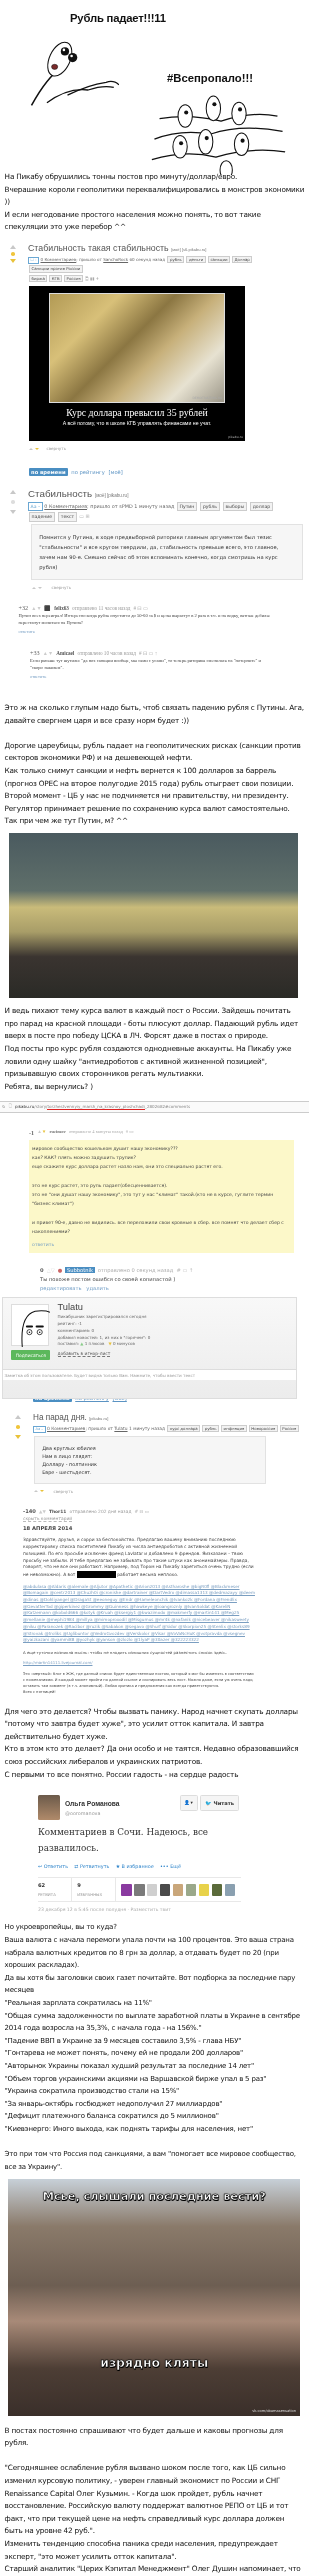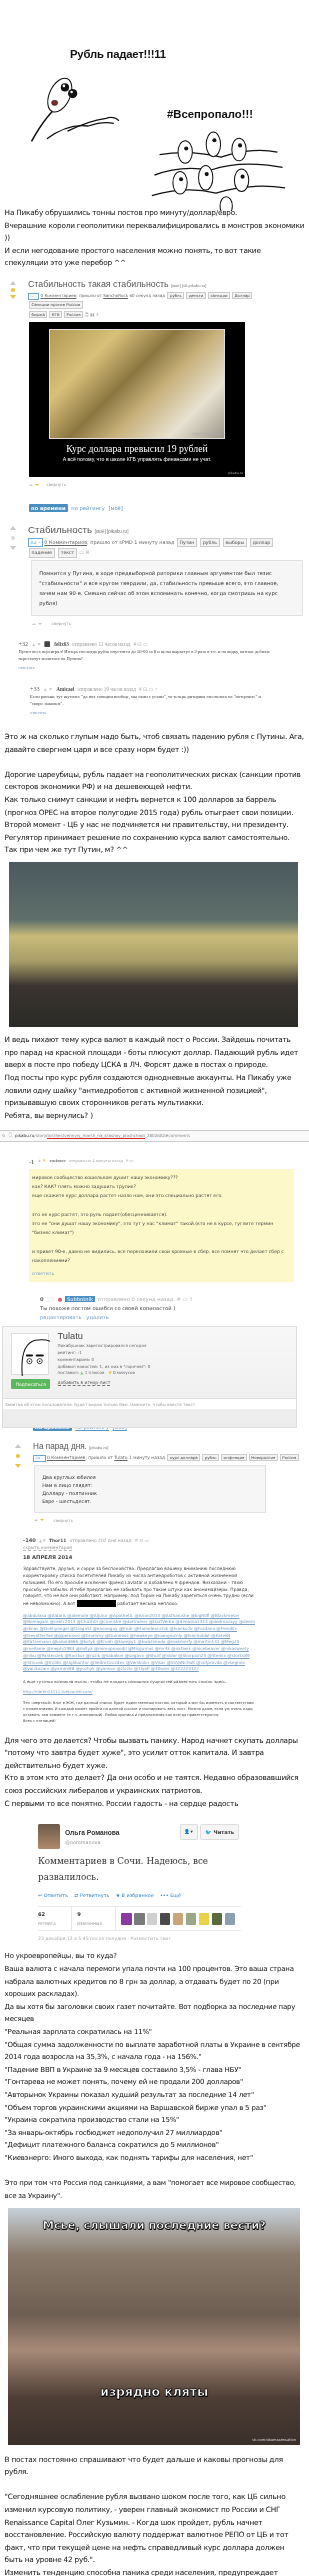--- a/index.html
+++ b/index.html
@@ -1,21 +1,21 @@
 <!DOCTYPE html>
 <html style="font-size:8.2px"><head>
 <meta charset="utf-8">
 <style>
   * { box-sizing: border-box; margin: 0; padding: 0; }
   html, body { width: 309px; background: #fff; }
   body { font-family: "DejaVu Sans", sans-serif; color: #111; }
   .page { width: 309px; position: relative; }
 
   
-  .hero { position: relative; height: 175px; margin-top: 36px; }
+  .hero { position: relative; height: 175px; }
   .hero-title { position: absolute; left: 70px; top: 12.4px; font-family: "Liberation Sans", sans-serif; font-weight: bold; font-size: 11.3px; letter-spacing: -0.2px; }
   .hero-tag { position: absolute; left: 167px; top: 72px; font-family: "Liberation Sans", sans-serif; font-weight: bold; font-size: 11.3px; }
   .bird-single { position: absolute; left: 15.5px; top: 36px; width: 103px; height: 72px; }
   .bird-flock { position: absolute; left: 149px; top: 93px; width: 139px; height: 82px; }
 
   .big-text { font-family: "DejaVu Sans", sans-serif; font-size: 7.3px; line-height: 12.6px; padding: 0 4.6px; color: #111; white-space: pre-line; letter-spacing: -0.2px; }
 
   
   .pk { position: relative; padding-left: 28px; padding-right: 6.2px; }
   .pk-votes { position: absolute; left: 6.2px; top: 2.1px; width: 13.4px; display: flex; flex-direction: column; align-items: center; gap: 3.1px; }
@@ -159,21 +159,21 @@
       <span class="tag">биржа</span><span class="tag">КГБ</span><span class="tag">Россия</span>
       <span>🗎</span>
       <span style="color:#aaa;">▮▮ ✈</span>
     </div>
   </section>
 
   <div class="demotivator" style="margin-top:3.1px;">
     <div class="demo-frame">
       <span class="demo-wm">DEMOTIVATORS.RU</span>
     </div>
-    <div class="demo-title">Курс доллара превысил 19 рублей</div>
+    <div class="demo-title">Курс доллара превысил 35 рублей</div>
     <div class="demo-sub">А всё потому, что в школе КГБ управлять финансами не учат.</div>
     <div class="demo-wm">pikabu.ru</div>
   </div>
   <div class="collapse-row" style="margin-left:29px;">
     <span class="tri-up"></span>
     <span class="tri-down gold"></span>
     <span style="margin-left:5.2px;">свернуть</span>
   </div>
 
   <div class="sort-bar" style="margin:16.5px 0 0 29px;">
@@ -231,21 +231,21 @@
       <span class="score">+33</span>
       <span style="color:#ccc;">▲▼</span>
       <span style="font-weight:bold;color:#555;">Amicael</span>
       <span style="color:#999;">отправлено 10 часов назад</span>
       <span style="color:#aaa;"># ⊟ ▭ ↑</span>
     </div>
     <div class="body" style="width:242px;">Если раньше тут шутили: "да пох санкции вообще, мы сами с усами", то теперь риторика сменилась на "потерпите" и "скоро заживем".</div>
     <div class="reply">ответить</div>
   </section>
 
-  <div class="big-text" style="margin-top:16px;">Это ж на сколько глупым надо быть, чтоб связать падению рубля с Путины. Ага, давайте свергнем царя и все сразу норм будет :))
+  <div class="big-text" style="margin-top:23px;">Это ж на сколько глупым надо быть, чтоб связать падению рубля с Путины. Ага, давайте свергнем царя и все сразу норм будет :))
 
 Дорогие цареубицы, рубль падает на геополитических рисках (санкции против секторов экономики РФ) и на дешевеющей нефти.
 Как только снимут санкции и нефть вернется к 100 долларов за баррель (прогноз OPEC на второе полугодие 2015 года) рубль отыграет свои позиции.
 Второй момент - ЦБ у нас не подчиняется ни правительству, ни президенту. Регулятор принимает решение по сохранению курса валют самостоятельно.
 Так при чем же тут Путин, м? ^^</div>
 
   <div class="img-block photo" style="width:289px;height:165px;margin:5.2px 0 0 9.3px;background:linear-gradient(180deg,#4a5a5f 0%,#5f6f6a 35%,#c9bb7a 45%,#a89d68 60%,#3a3430 75%,#2a2a26 100%);"></div>
 
   <div class="big-text" style="margin-top:7.2px;">И ведь пихают тему курса валют в каждый пост о России. Зайдешь почитать про парад на красной площади - боты плюсуют доллар. Падающий рубль идет вверх в посте про победу ЦСКА в ЛЧ. Форсят даже в постах о природе.
 Под посты про курс рубля создаются однодневные аккаунты. На Пикабу уже ловили одну шайку "антиедроботов с активной жизненной позицией", призывавшую своих сторонников регать мультиакки.

